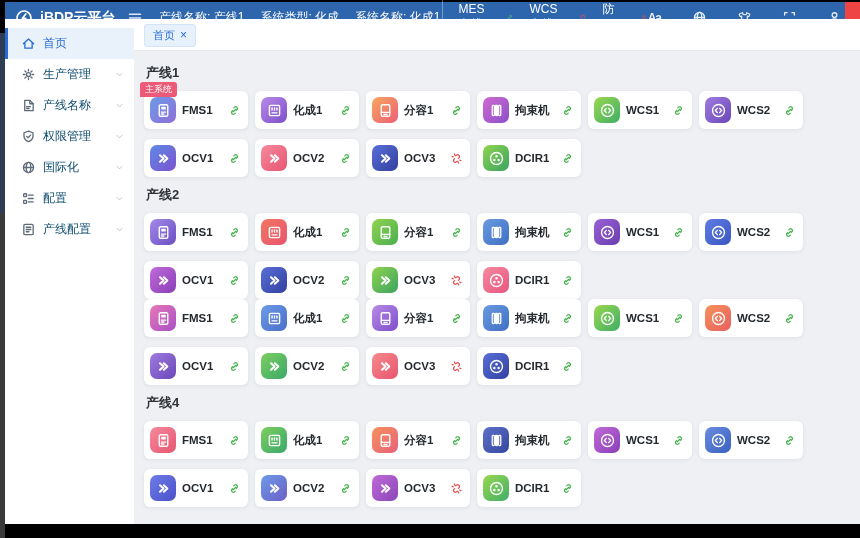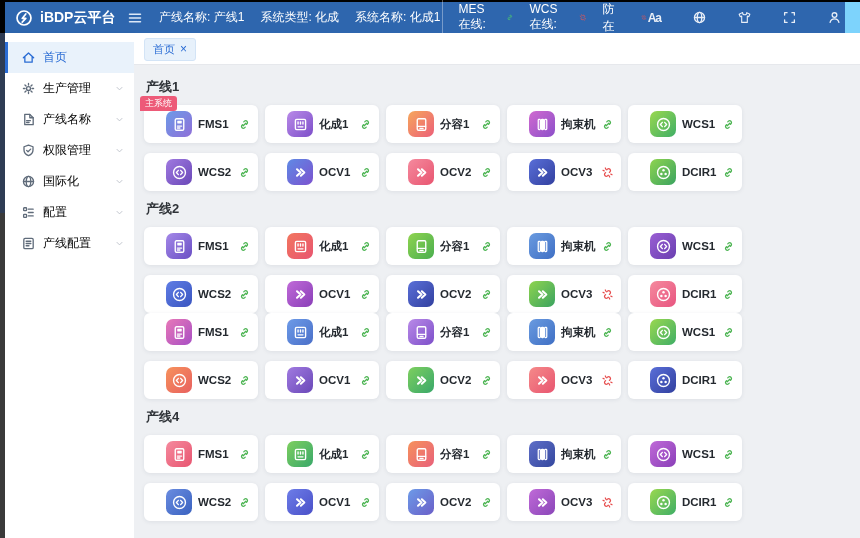--- a/index.html
+++ b/index.html
@@ -2,57 +2,57 @@
 <html><head>
 <meta charset="utf-8">
 <style>
   html,body{margin:0;padding:0}
   body{width:860px;height:538px;overflow:hidden;background:#000;
        font-family:"Liberation Sans","DejaVu Sans",sans-serif;position:relative}
   .edge-strip{position:absolute;left:0;top:33px;width:5px;height:180px;background:#2e3c54}
   .edge-strip2{position:absolute;left:0;top:213px;width:5px;height:325px;background:#3a3a3a}
   .root{position:absolute;left:5px;top:2px;width:855px;height:536px}
   
-  .topbar-row{display:flex;height:31px;background:#7dd3fc}
+  .topbar-row{display:flex;height:17px;background:#ef4444}
   .topbar{width:840px;height:31px;background:#2e66ae;display:flex;align-items:center;color:#fff}
   .logo{display:flex;align-items:center;gap:7px;padding-left:10px;width:102px;flex:0 0 auto}
   .logo-mark{width:18px;height:18px;color:#fff}
   .logo-text{font-size:14px;font-weight:bold;white-space:nowrap}
   .burger{width:16px;height:16px;color:#dce8f7;margin-left:10px;cursor:pointer;flex:0 0 auto}
   .hinfo{display:flex;align-items:flex-end;gap:16px;margin-left:16px;font-size:12px;white-space:nowrap}
   .hfield span{color:#fff}
   .status-group{display:flex;align-items:center;gap:16px;border-left:1px solid rgba(255,255,255,.35);
                 padding-left:15px;margin-left:2px;font-size:12px}
   .status{display:flex;align-items:center;gap:16px}
   .slink{width:13px;height:13px;display:inline-flex}
   .slink.online{color:#4ece6a}.slink.offline{color:#ef5350}
   .tools{margin-left:auto;margin-right:14px;display:flex;align-items:center;gap:30px}
   .tool{width:15px;height:15px;color:#e8eef7;cursor:pointer;display:inline-flex;align-items:center;justify-content:center}
   .tool .aa{font-size:12px;font-weight:bold;line-height:1;letter-spacing:-1px}
   
   .main-row{display:flex;height:505px;background:#eef0f3}
   .sidebar{width:129px;background:#fff;flex:0 0 auto;padding-top:9px;box-shadow:1px 0 3px rgba(0,0,0,.05)}
   .sb-item{display:flex;align-items:center;height:31px;padding-left:13px;cursor:pointer;
-           color:#000000;font-size:12px;border-left:3px solid transparent}
+           color:#0c4a6e;font-size:12px;border-left:3px solid transparent}
   .sb-item .icn{width:15px;height:15px;margin-right:7px;color:#5f6b7a;flex:0 0 auto}
   .sb-item .chev{margin-left:auto;margin-right:9px;width:11px;height:11px;color:#c0c4cc}
   .sb-item.active{background:#e9f2fb;border-left-color:#2a6cd4;color:#2a6cd4}
   .sb-item.active .icn{color:#2a6cd4}
   .content{flex:1;display:flex;flex-direction:column;min-width:0}
   .tabbar{height:32px;background:#fff;display:flex;align-items:center;padding-left:10px;
           box-shadow:inset 0 -1px 0 #e6e8ec}
   .tab{display:inline-flex;align-items:center;gap:5px;background:#e7f1fb;border:1px solid #d3e4f6;
        color:#2a6cd4;font-size:11px;padding:3px 8px;border-radius:3px;cursor:pointer}
   .tab .x{font-size:12px;line-height:1;cursor:pointer}
   .page{flex:1;padding:4px 10px 0 10px;background:#eef0f3;overflow:hidden}
   .sec-title{font-size:13px;font-weight:bold;color:#2f3338;margin:9px 2px 9px 2px}
   .cards{display:flex;flex-wrap:wrap;gap:10px 7px;width:707px}
-  .card{position:relative;width:114px;height:38px;background:#fff;border-radius:6px;
+  .card{position:relative;width:104px;height:38px;background:#fff;border-radius:6px;
         box-shadow:0 1px 4px rgba(30,40,60,.08);display:flex;align-items:center;
-        padding:0 7px 0 22px;box-sizing:border-box;cursor:pointer}
+        padding:0 7px 0 6px;box-sizing:border-box;cursor:pointer}
   .cicn{width:26px;height:26px;border-radius:7px;flex:0 0 auto;display:flex;align-items:center;
         justify-content:center;color:#fff}
   .cicn svg{width:17px;height:17px}
   .clabel{flex:1;font-size:11.5px;font-weight:bold;color:#24292f;margin-left:6px;white-space:nowrap;overflow:hidden}
   .clink{width:13px;height:13px;flex:0 0 auto;display:inline-flex}
   .clink.online{color:#49b34f}.clink.offline{color:#e64c4c}
   .badge{position:absolute;top:-9px;left:-4px;background:#ed5a78;color:#fff;font-size:9px;
          line-height:1;padding:3px 5px;border-radius:3px 3px 3px 0;z-index:2;white-space:nowrap}
   .icn svg,.slink svg,.clink svg,.tool svg,.chev svg,.burger svg,.logo-mark svg{width:100%;height:100%;display:block}
 </style>

